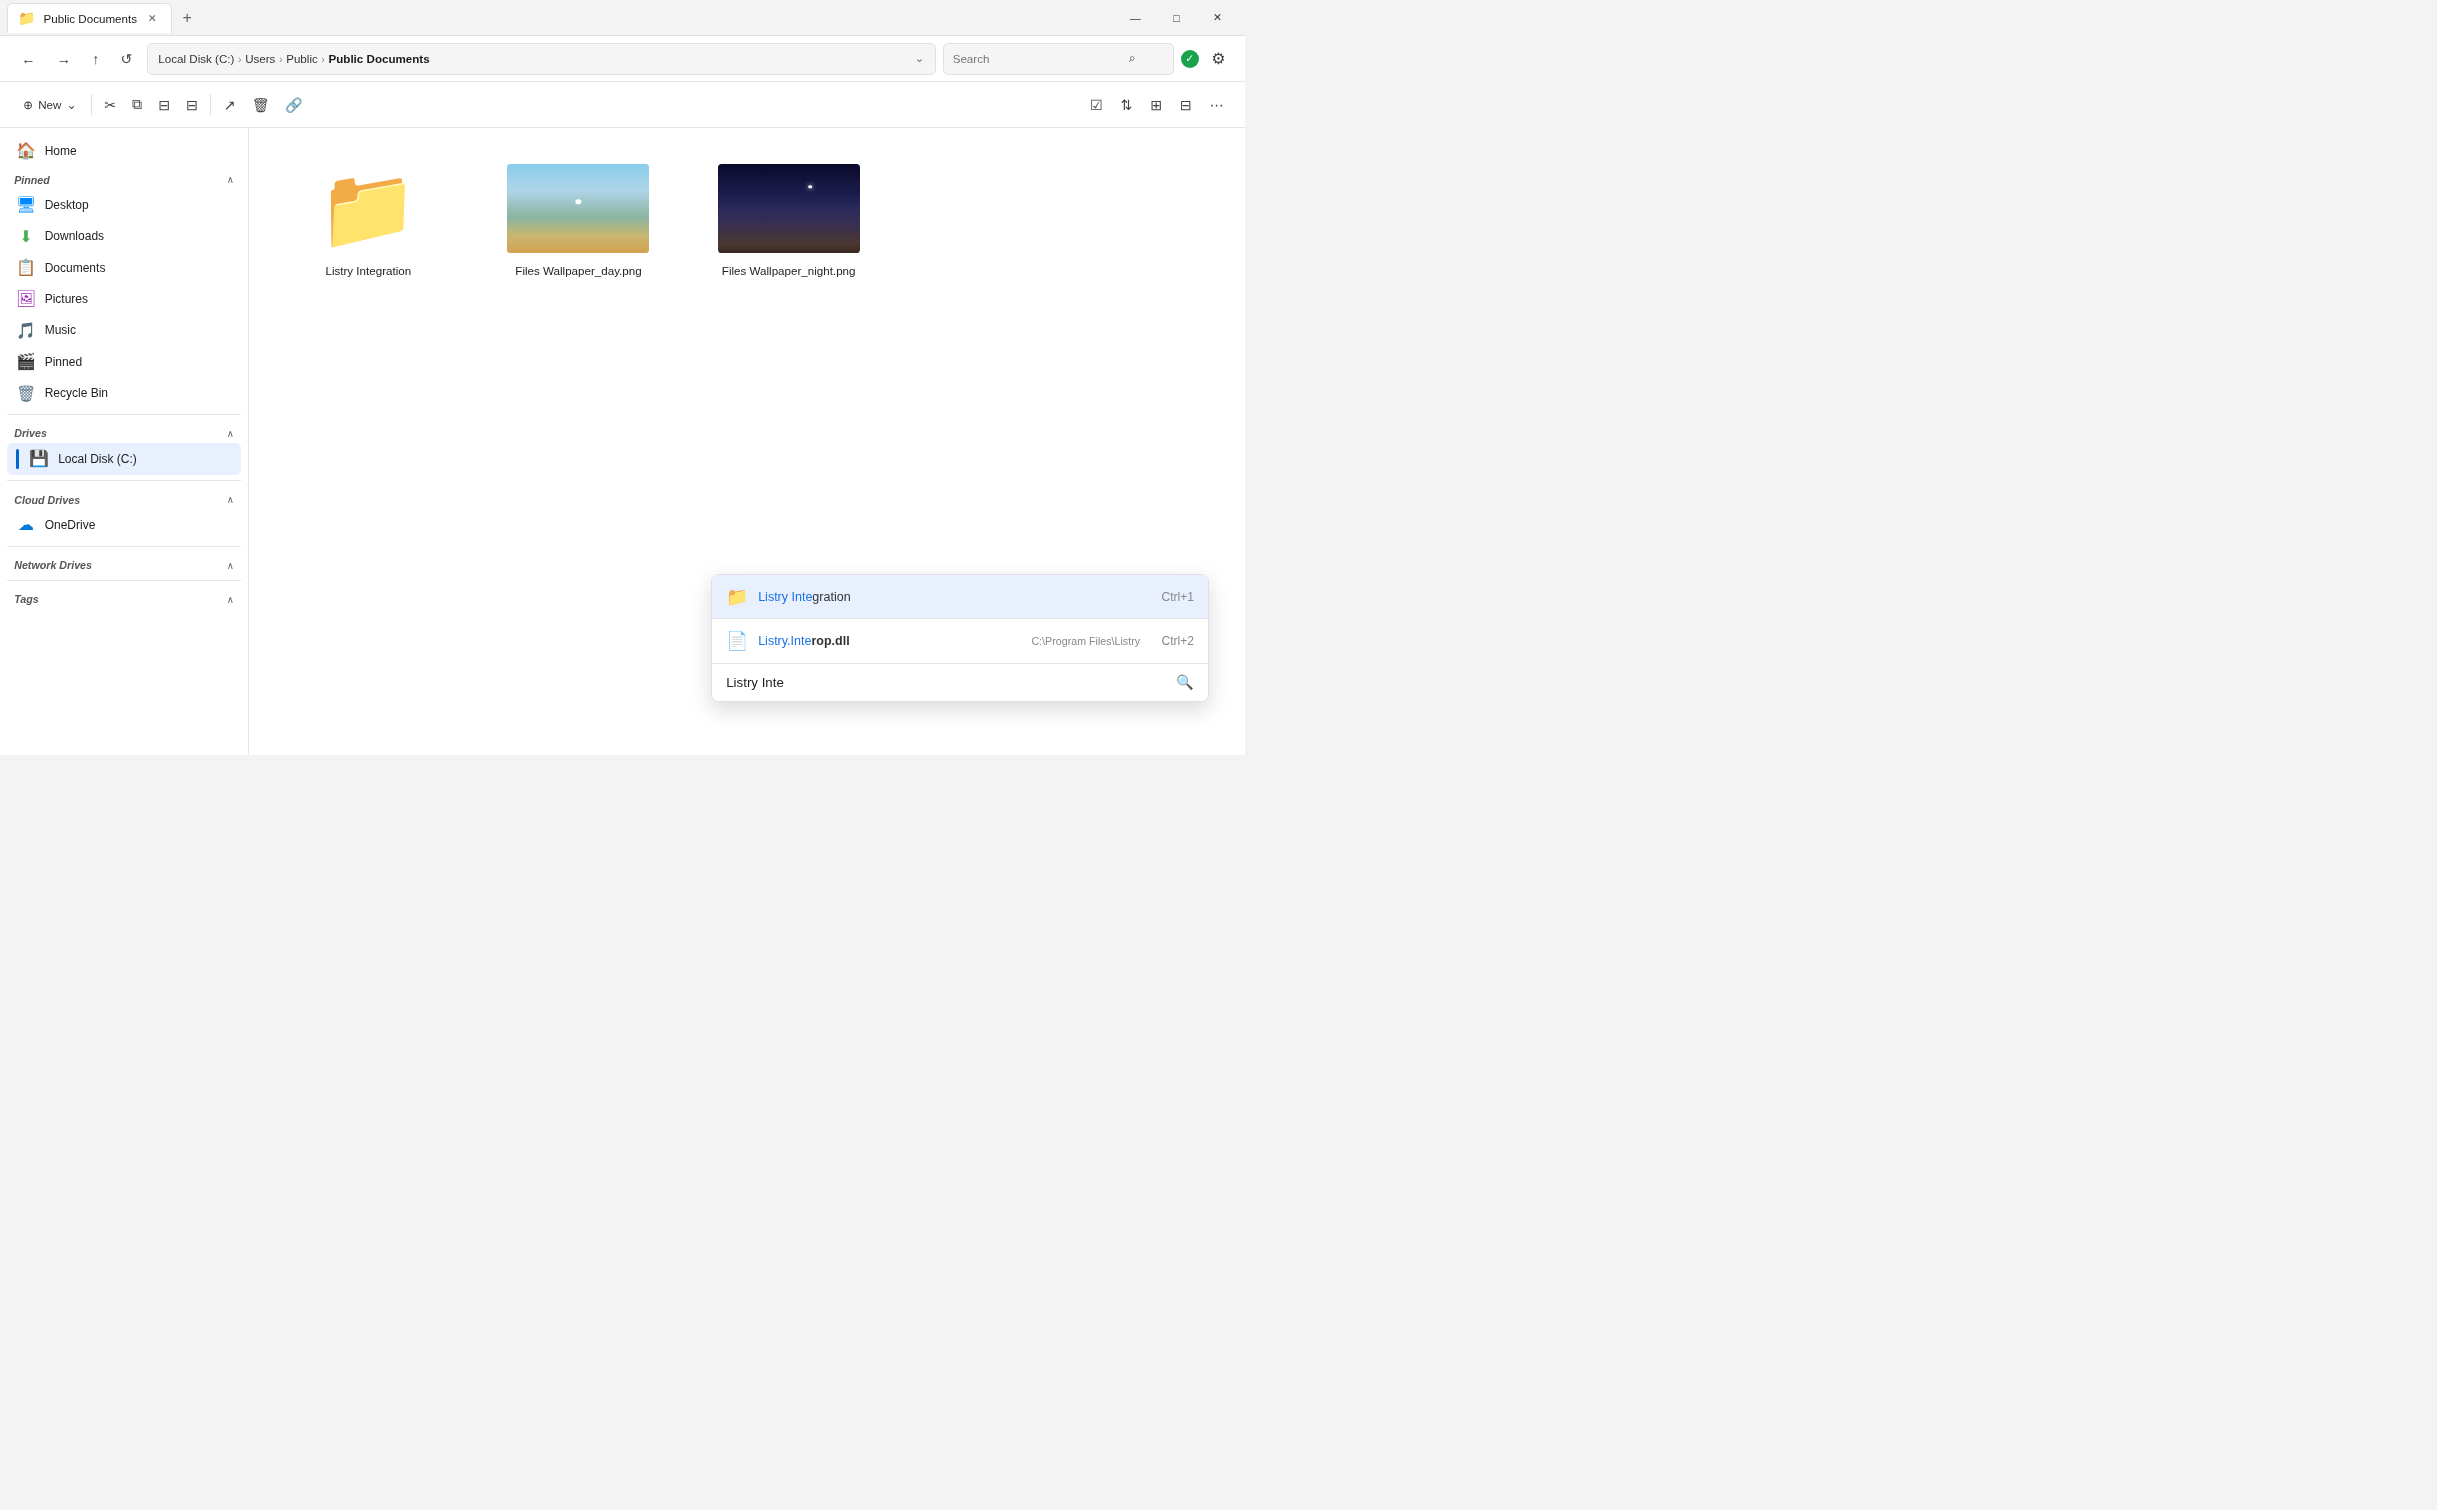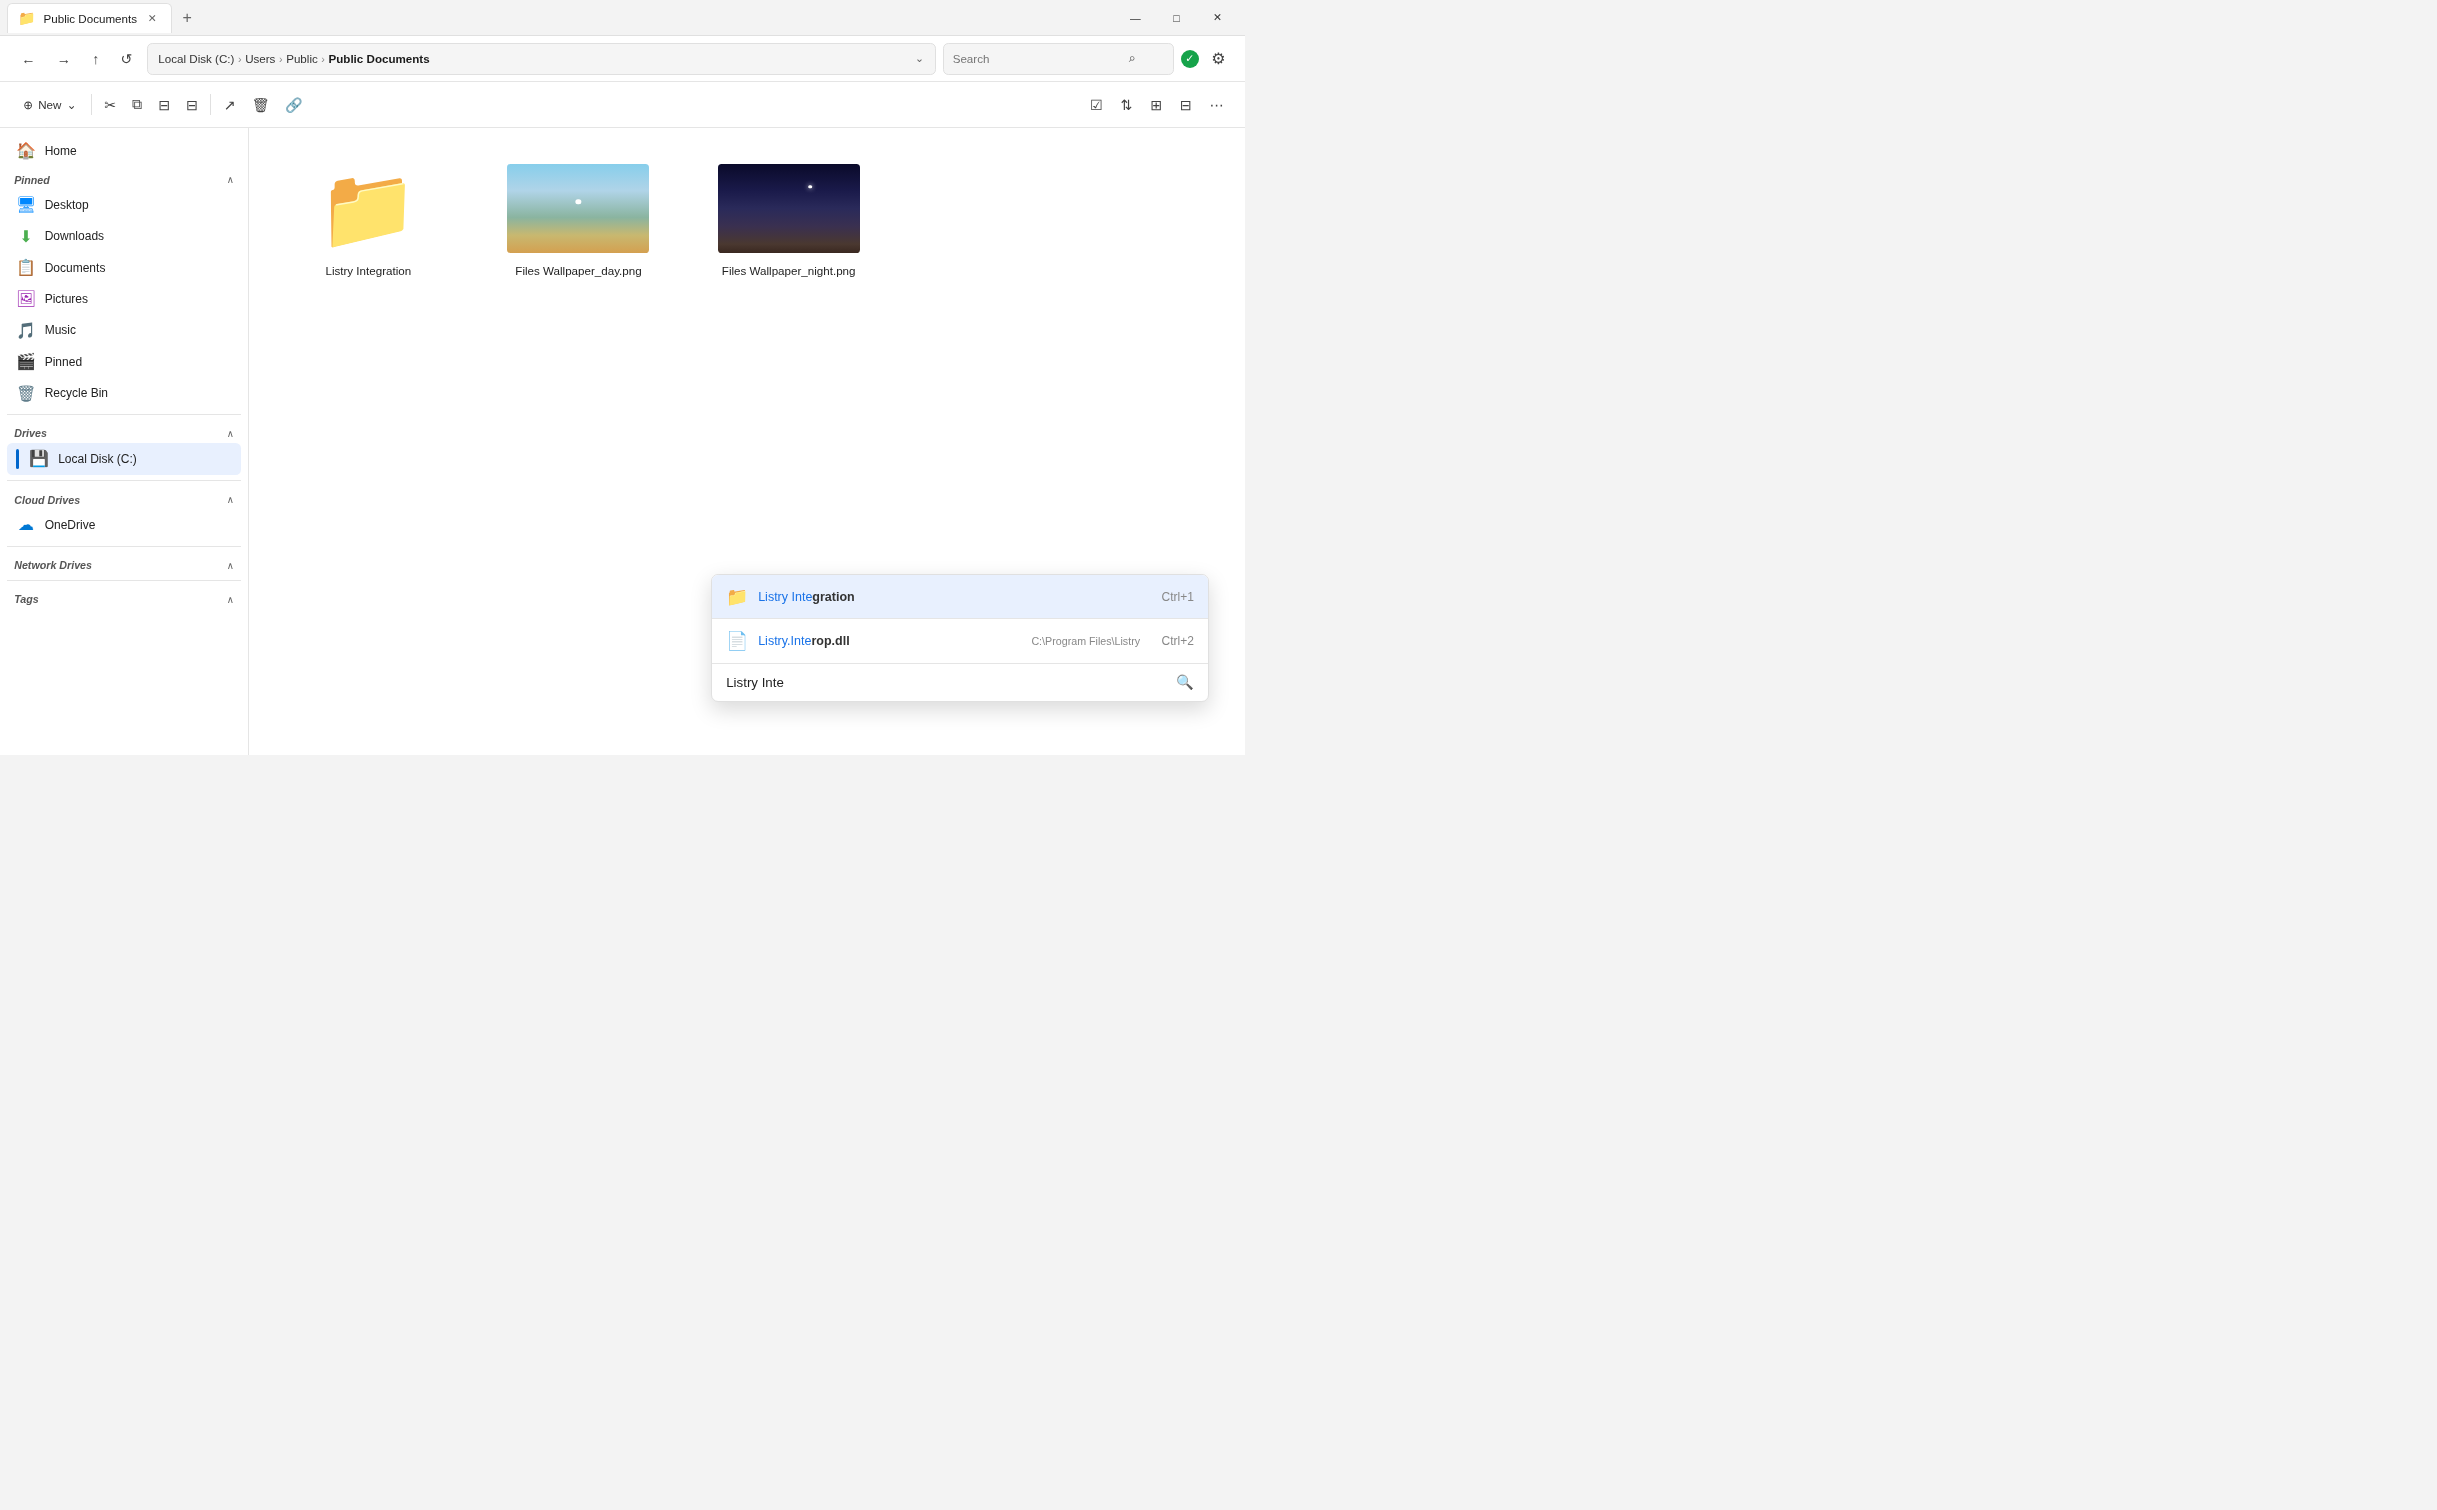--- a/index.html
+++ b/index.html
@@ -362,21 +362,21 @@
           <div class="thumb-night"></div>
         </div>
         <span class="file-name">Files Wallpaper_night.png</span>
       </div>
     </div>
 
     <div class="search-dropdown">
       <div class="dropdown-item active">
         <span class="di-icon">📁</span>
         <span class="di-name">
-          <span>Listry Inte</span><span style="color:#333;font-weight:700;">gration</span>
+          <span>Listry Inte</span><span style="color:#333;font-weight:400;">gration</span>
         </span>
         <span class="di-shortcut">Ctrl+1</span>
       </div>
       <div class="dropdown-divider"></div>
       <div class="dropdown-item">
         <span class="di-icon">📄</span>
         <span class="di-name">
           <span>Listry.Inte</span><span style="color:#333;font-weight:600;">rop.dll</span>
         </span>
         <span class="di-path">C:\Program Files\Listry</span>

